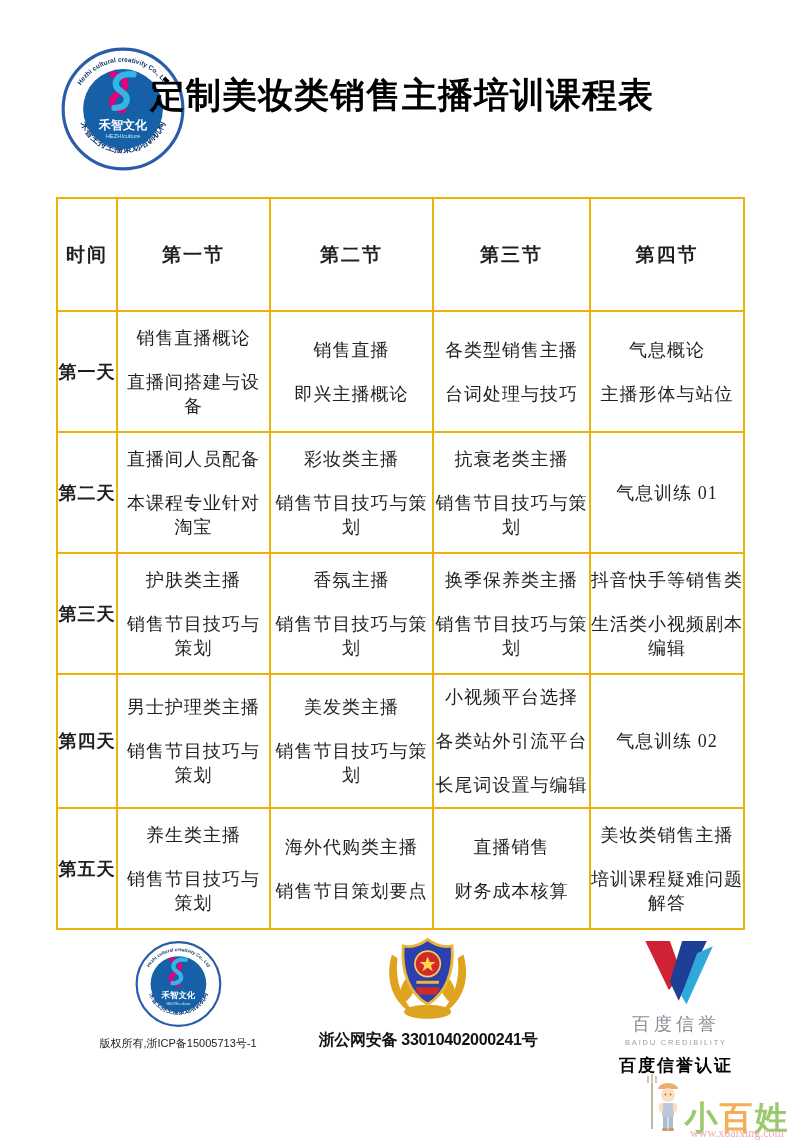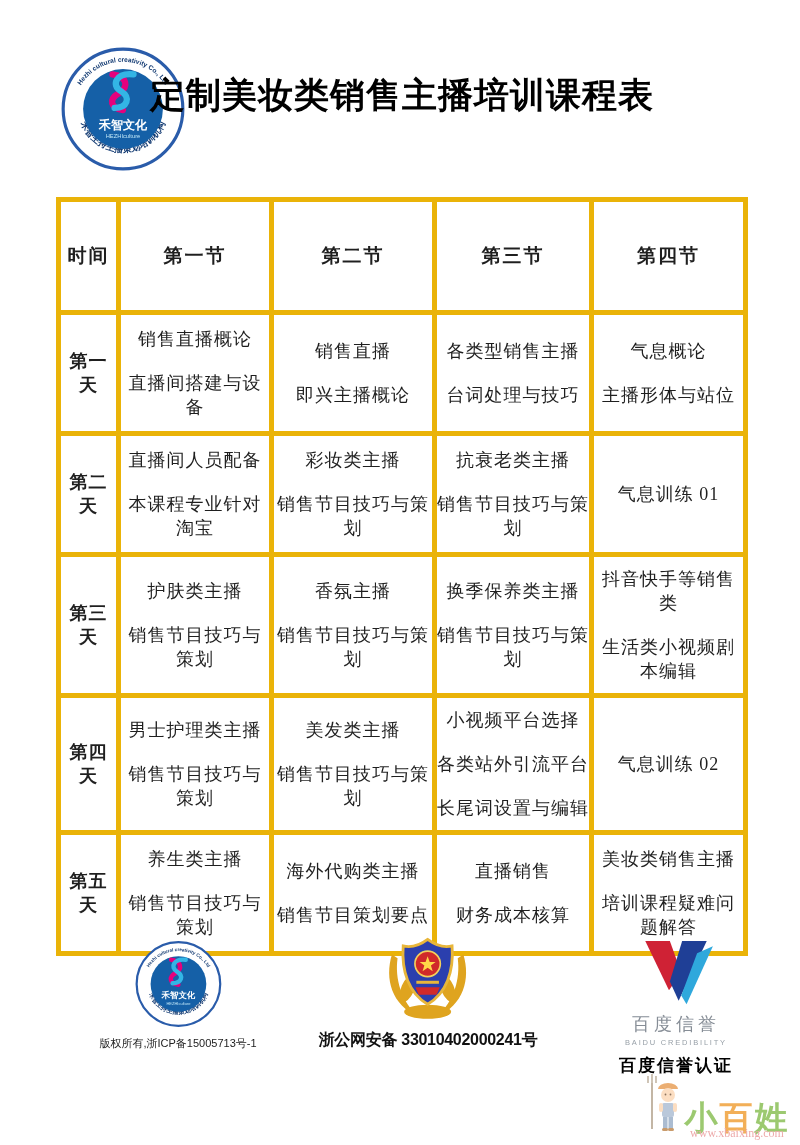--- a/index.html
+++ b/index.html
@@ -9,21 +9,21 @@
   }
   
   .header{position:absolute;left:0;top:0;width:800px;height:197px;}
   .logo-main{position:absolute;left:60px;top:46px;width:126px;height:126px;}
   .title-block{position:absolute;left:150px;right:55px;top:72px;text-align:left;}
   .doc-title{margin:0;font-size:35px;font-weight:bold;letter-spacing:1px;color:#000;white-space:nowrap;}
   .doc-subtitle{position:absolute;left:0;right:0;top:126px;text-align:center;
     font-size:12.5px;color:#1a1a1a;letter-spacing:.5px;white-space:nowrap;}
   
   .course-table{position:absolute;left:56px;top:197px;width:687px;border-collapse:collapse;table-layout:fixed;}
-  .course-table td,.course-table th{border:5px solid #eab308;text-align:center;vertical-align:middle;
+  .course-table td,.course-table th{border:2px solid #eab308;text-align:center;vertical-align:middle;
     padding:0;background:#fff;color:#1f1f1f;}
   .course-table thead tr{height:113px;}
   .course-table tbody tr{height:121px;}
   .head-cell{font-size:19px;font-weight:600;letter-spacing:2px;}
   .day-cell{font-size:18px;font-weight:600;letter-spacing:1px;}
   .course-cell{font-size:18px;margin-left:22px;}
   .cell-line{padding:10px 0;letter-spacing:1px;}
   
   .footer{position:absolute;left:0;top:918px;width:800px;height:165px;
     font-family:"Liberation Sans","DejaVu Sans",sans-serif;}

